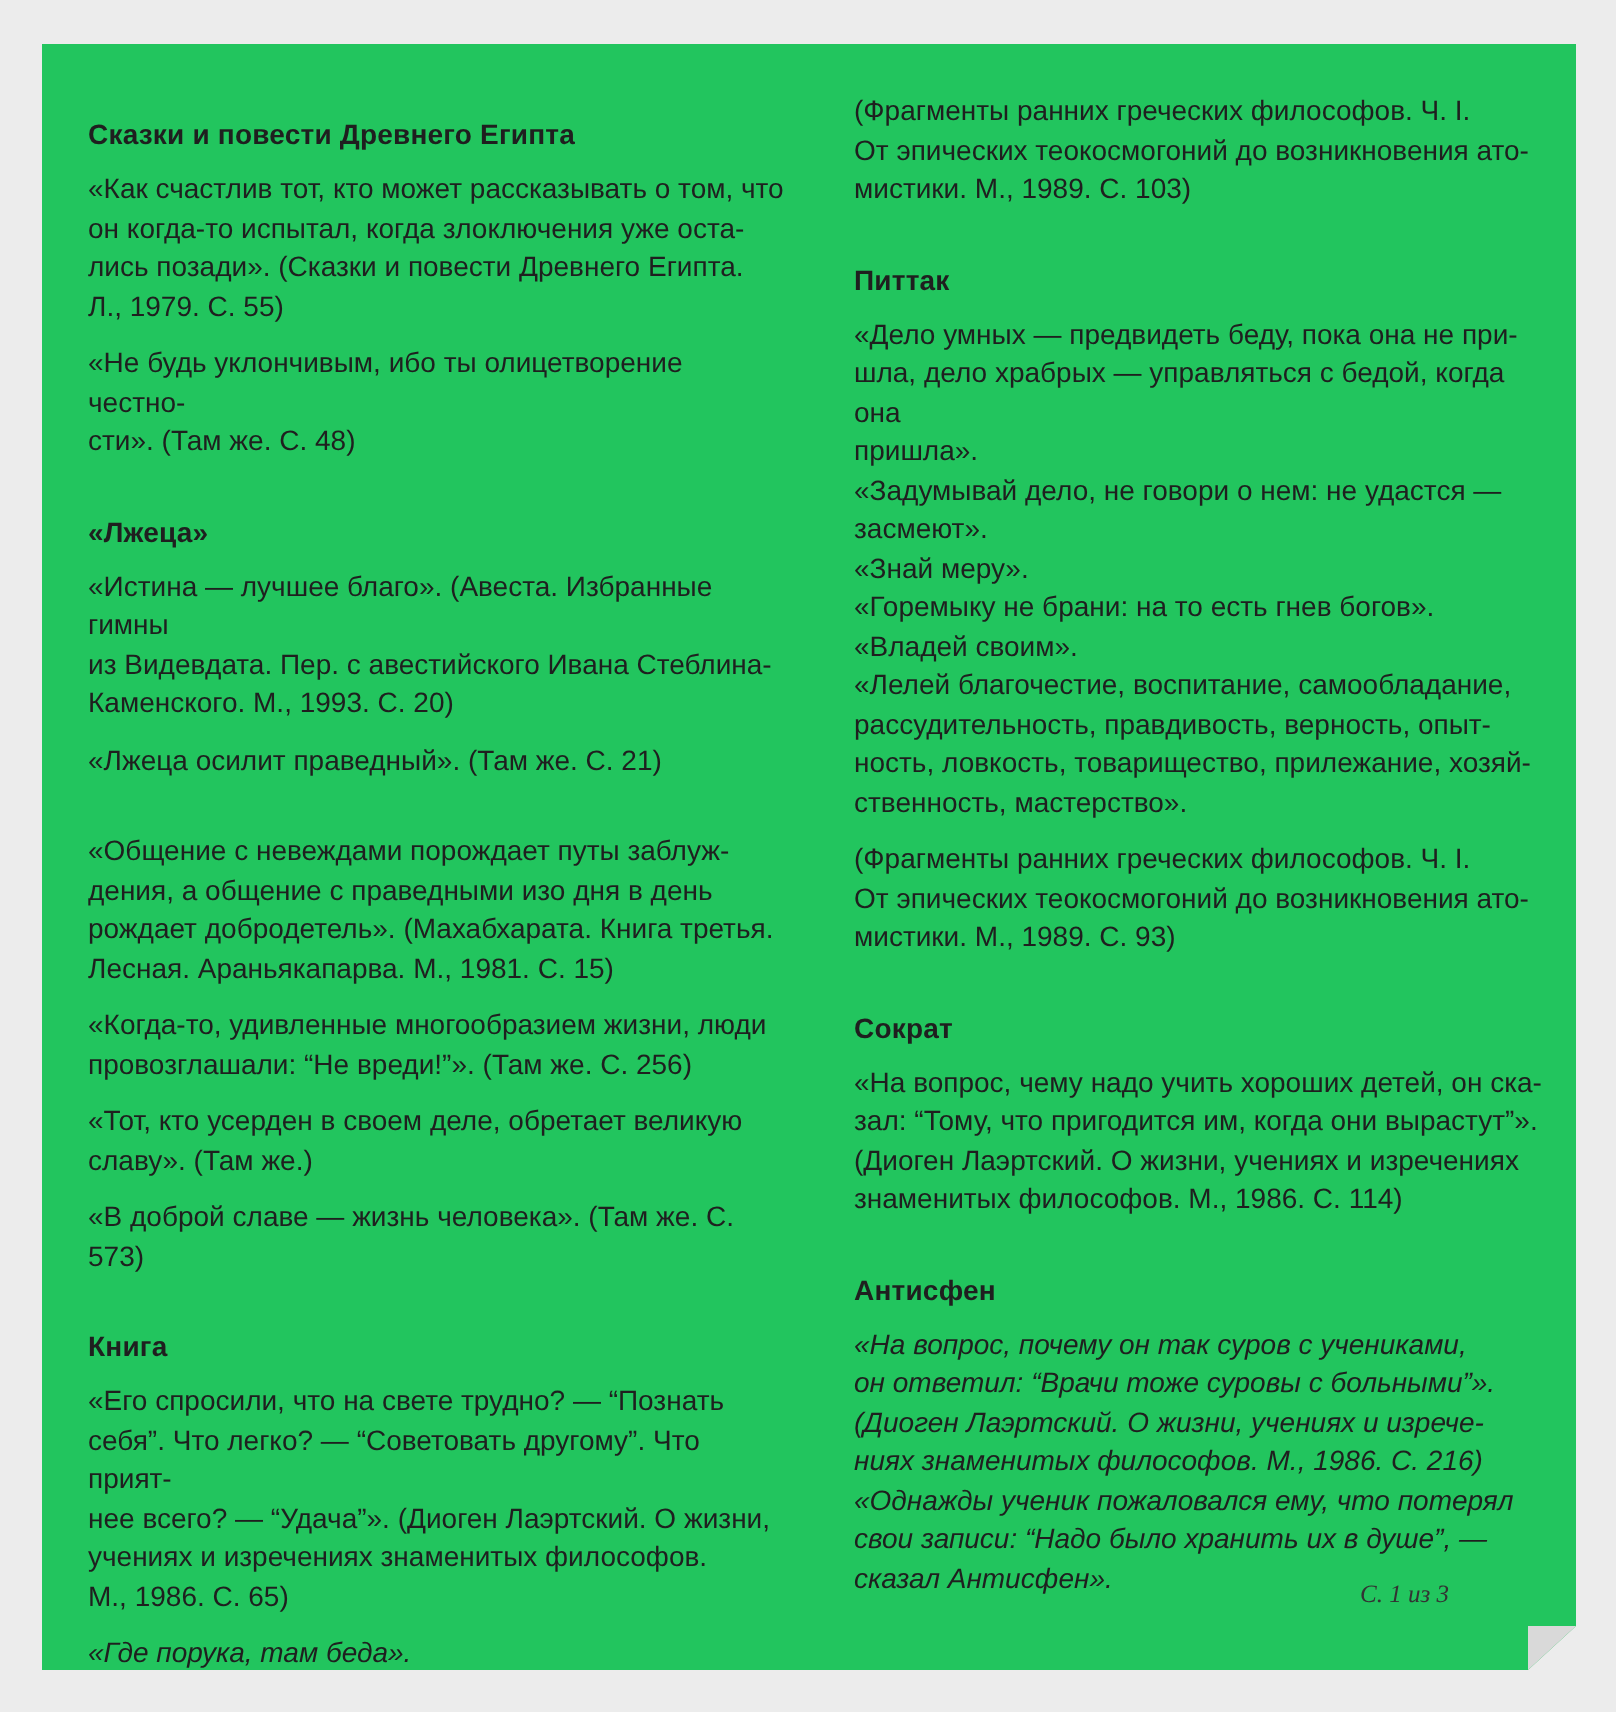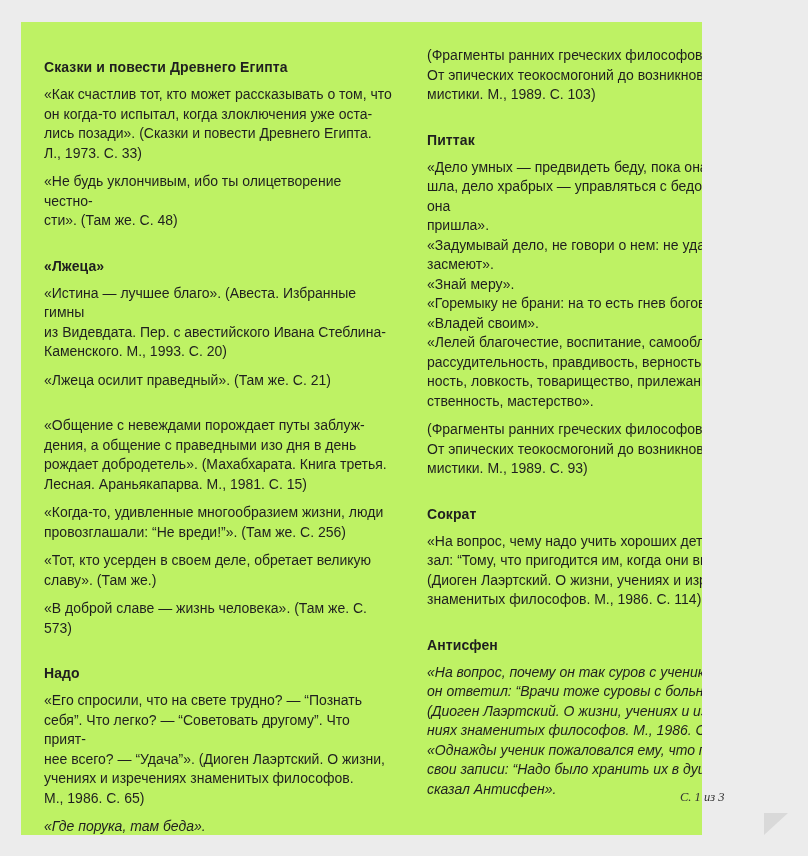--- a/index.html
+++ b/index.html
@@ -7,22 +7,22 @@
     width: 808px; height: 856px;
     background: #ececec;
     position: relative;
     overflow: hidden;
     font-family: "Liberation Sans", "DejaVu Sans", sans-serif;
     color: #1f1f1f;
   }
   .page {
     position: absolute;
     left: 21px; top: 22px;
-    width: 681px; height: 813px;
-    background: #bef264;
+    width: 767px; height: 813px;
+    background: #22c55e;
     clip-path: polygon(0 0, 100% 0, 100% 791px, 743px 100%, 0 100%);
   }
   .fold {
     position: absolute;
     left: 764px; top: 813px;
     width: 24px; height: 22px;
     background: #d9d9d9;
     clip-path: polygon(0 0, 100% 0, 0 100%);
   }
   .col {
@@ -61,21 +61,21 @@
 <body>
 
 <div class="page">
 
   <div class="col col-left">
     <div class="section">
       <h2>Сказки и повести Древнего Египта</h2>
       <p class="para">«Как счастлив тот, кто может рассказывать о том, что
 он когда-то испытал, когда злоключения уже оста-
 лись позади». (Сказки и повести Древнего Египта.
-Л., 1973. С. 33)</p>
+Л., 1979. С. 55)</p>
       <p class="para">«Не будь уклончивым, ибо ты олицетворение честно-
 сти». (Там же. С. 48)</p>
     </div>
     <div class="section">
       <h2>«Лжеца»</h2>
       <p class="para">«Истина — лучшее благо». (Авеста. Избранные гимны
 из Видевдата. Пер. с авестийского Ивана Стеблина-
 Каменского. М., 1993. С. 20)</p>
       <p class="para">«Лжеца осилит праведный». (Там же. С. 21)</p>
     </div>
@@ -84,21 +84,21 @@
 дения, а общение с праведными изо дня в день
 рождает добродетель». (Махабхарата. Книга третья.
 Лесная. Араньякапарва. М., 1981. С. 15)</p>
       <p class="para">«Когда-то, удивленные многообразием жизни, люди
 провозглашали: “Не вреди!”». (Там же. С. 256)</p>
       <p class="para">«Тот, кто усерден в своем деле, обретает великую
 славу». (Там же.)</p>
       <p class="para">«В доброй славе — жизнь человека». (Там же. С. 573)</p>
     </div>
     <div class="section">
-      <h2>Надо</h2>
+      <h2>Книга</h2>
       <p class="para">«Его спросили, что на свете трудно? — “Познать
 себя”. Что легко? — “Советовать другому”. Что прият-
 нее всего? — “Удача”». (Диоген Лаэртский. О жизни,
 учениях и изречениях знаменитых философов.
 М., 1986. С. 65)</p>
       <p class="para tight">«Где порука, там беда».
 «Не перенимай от отца дурного».
 «Что утомительно? — Праздность».
 «Что вредно? — Невоздержанность».</p>
     </div>

